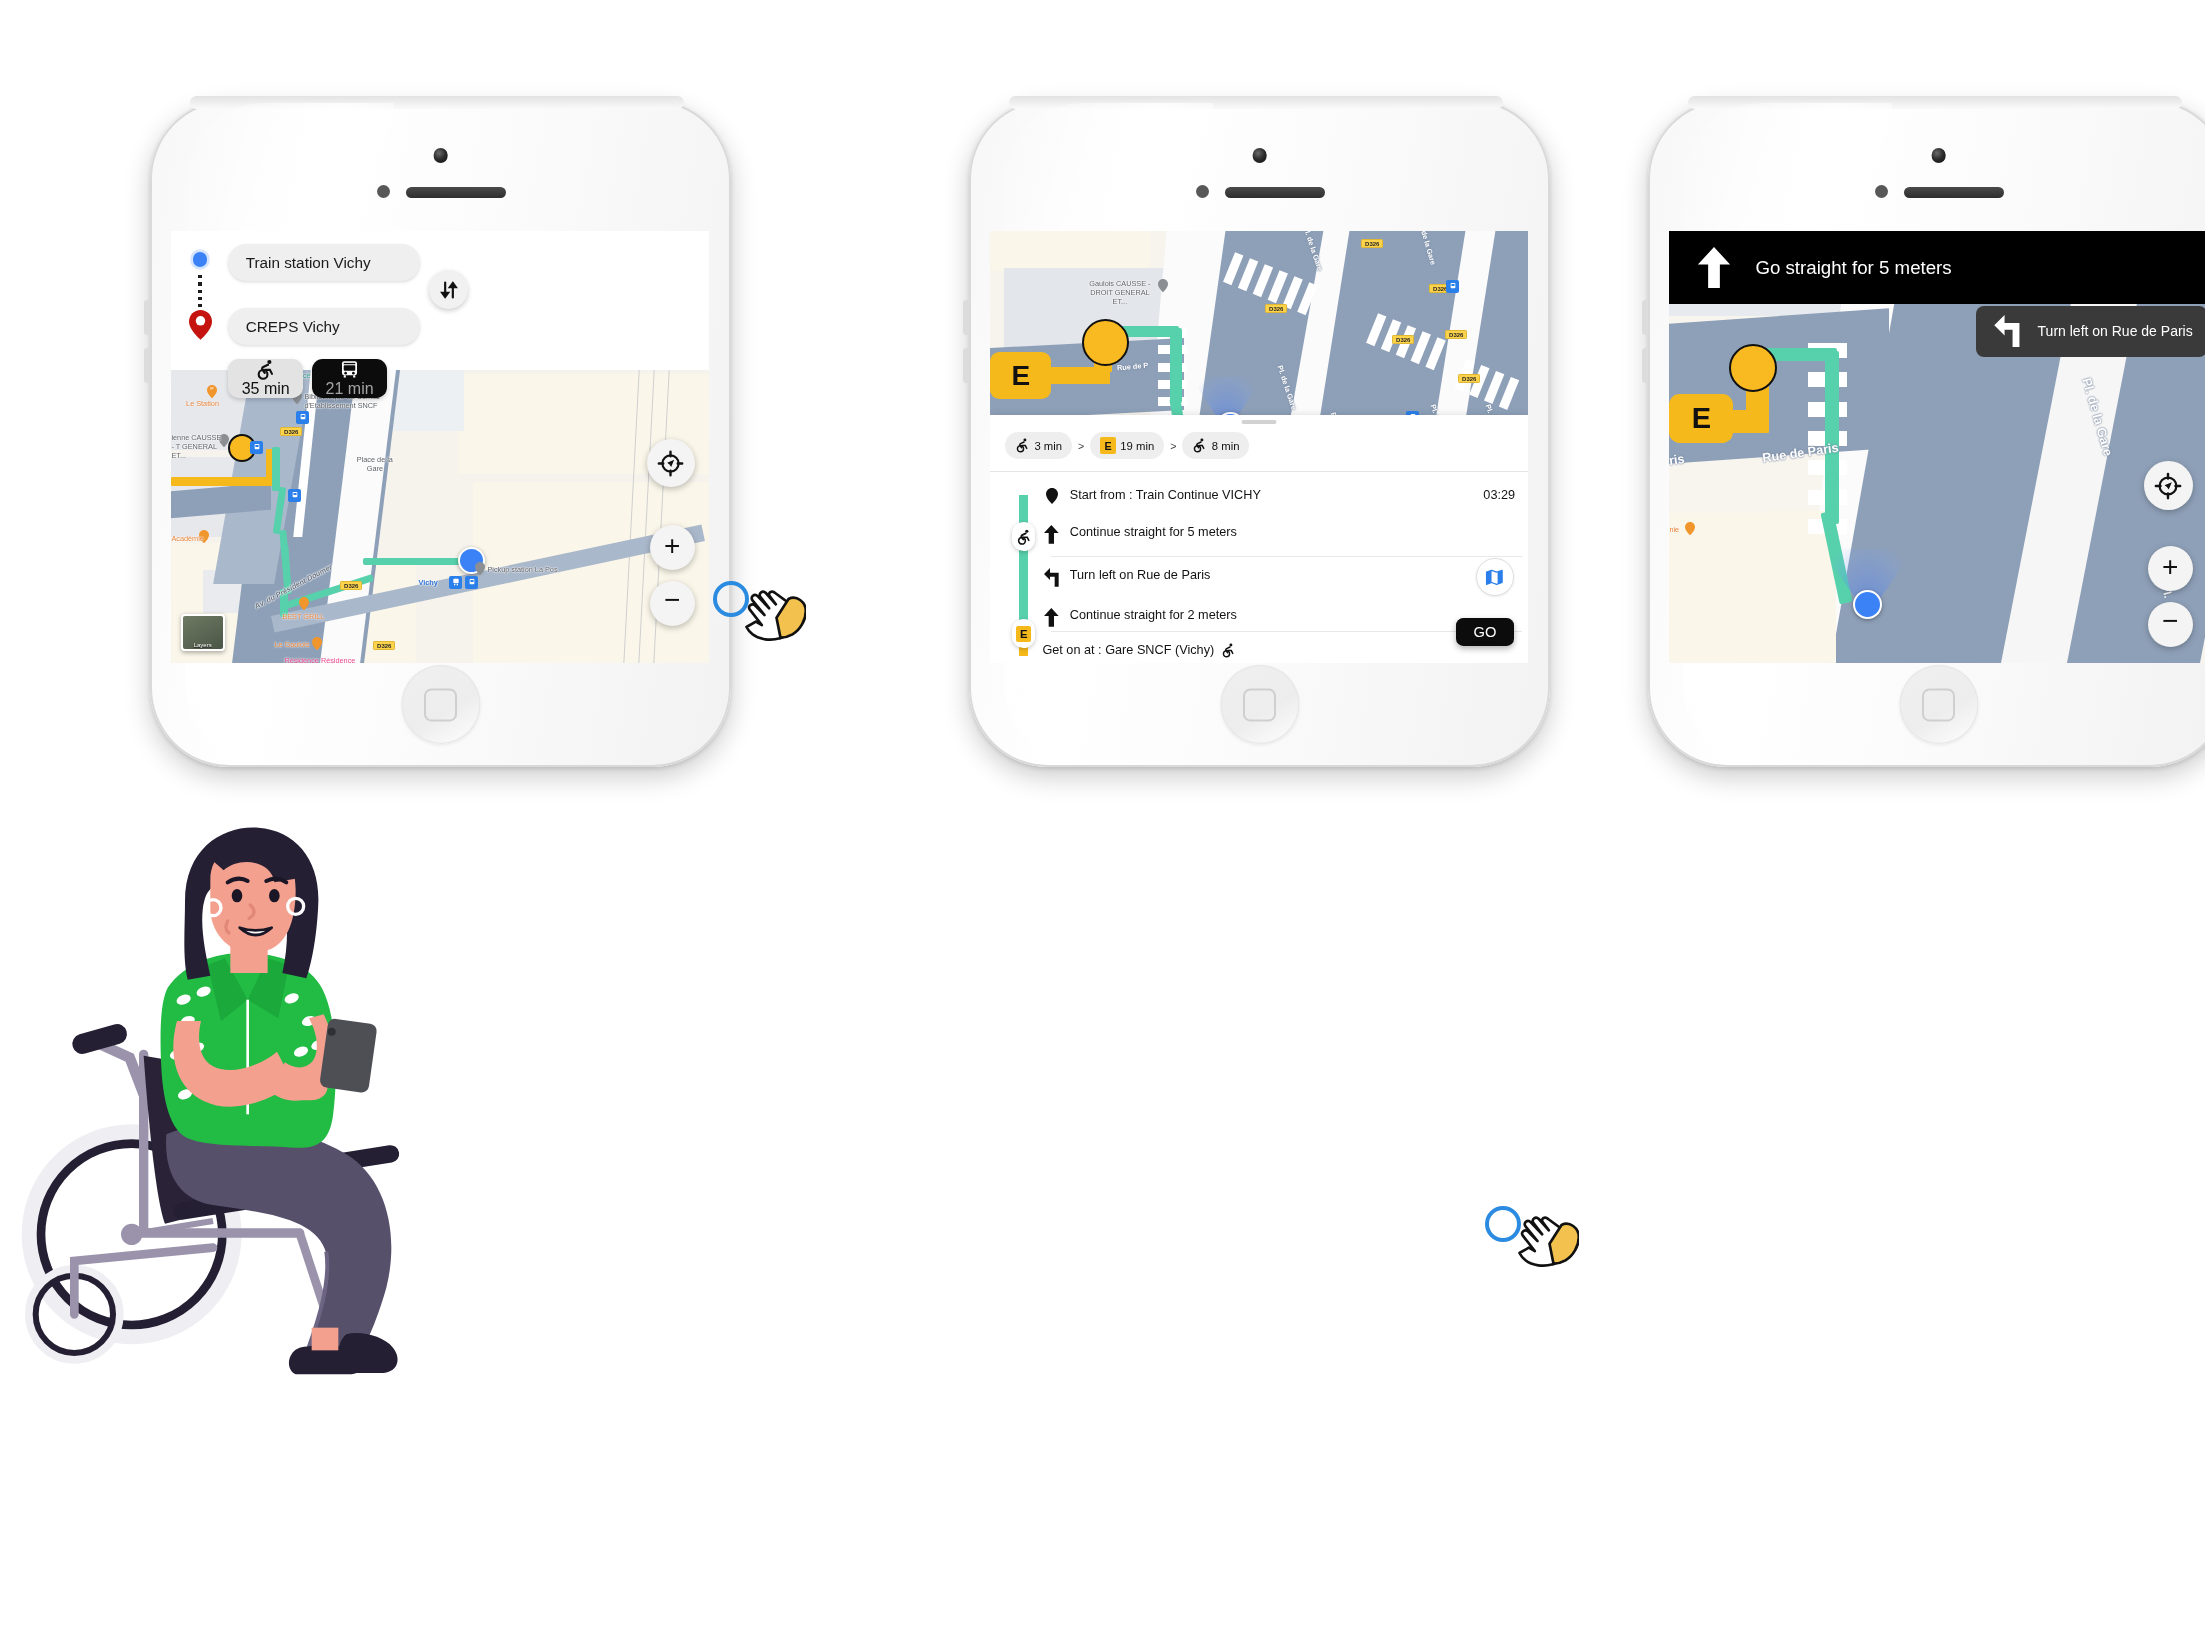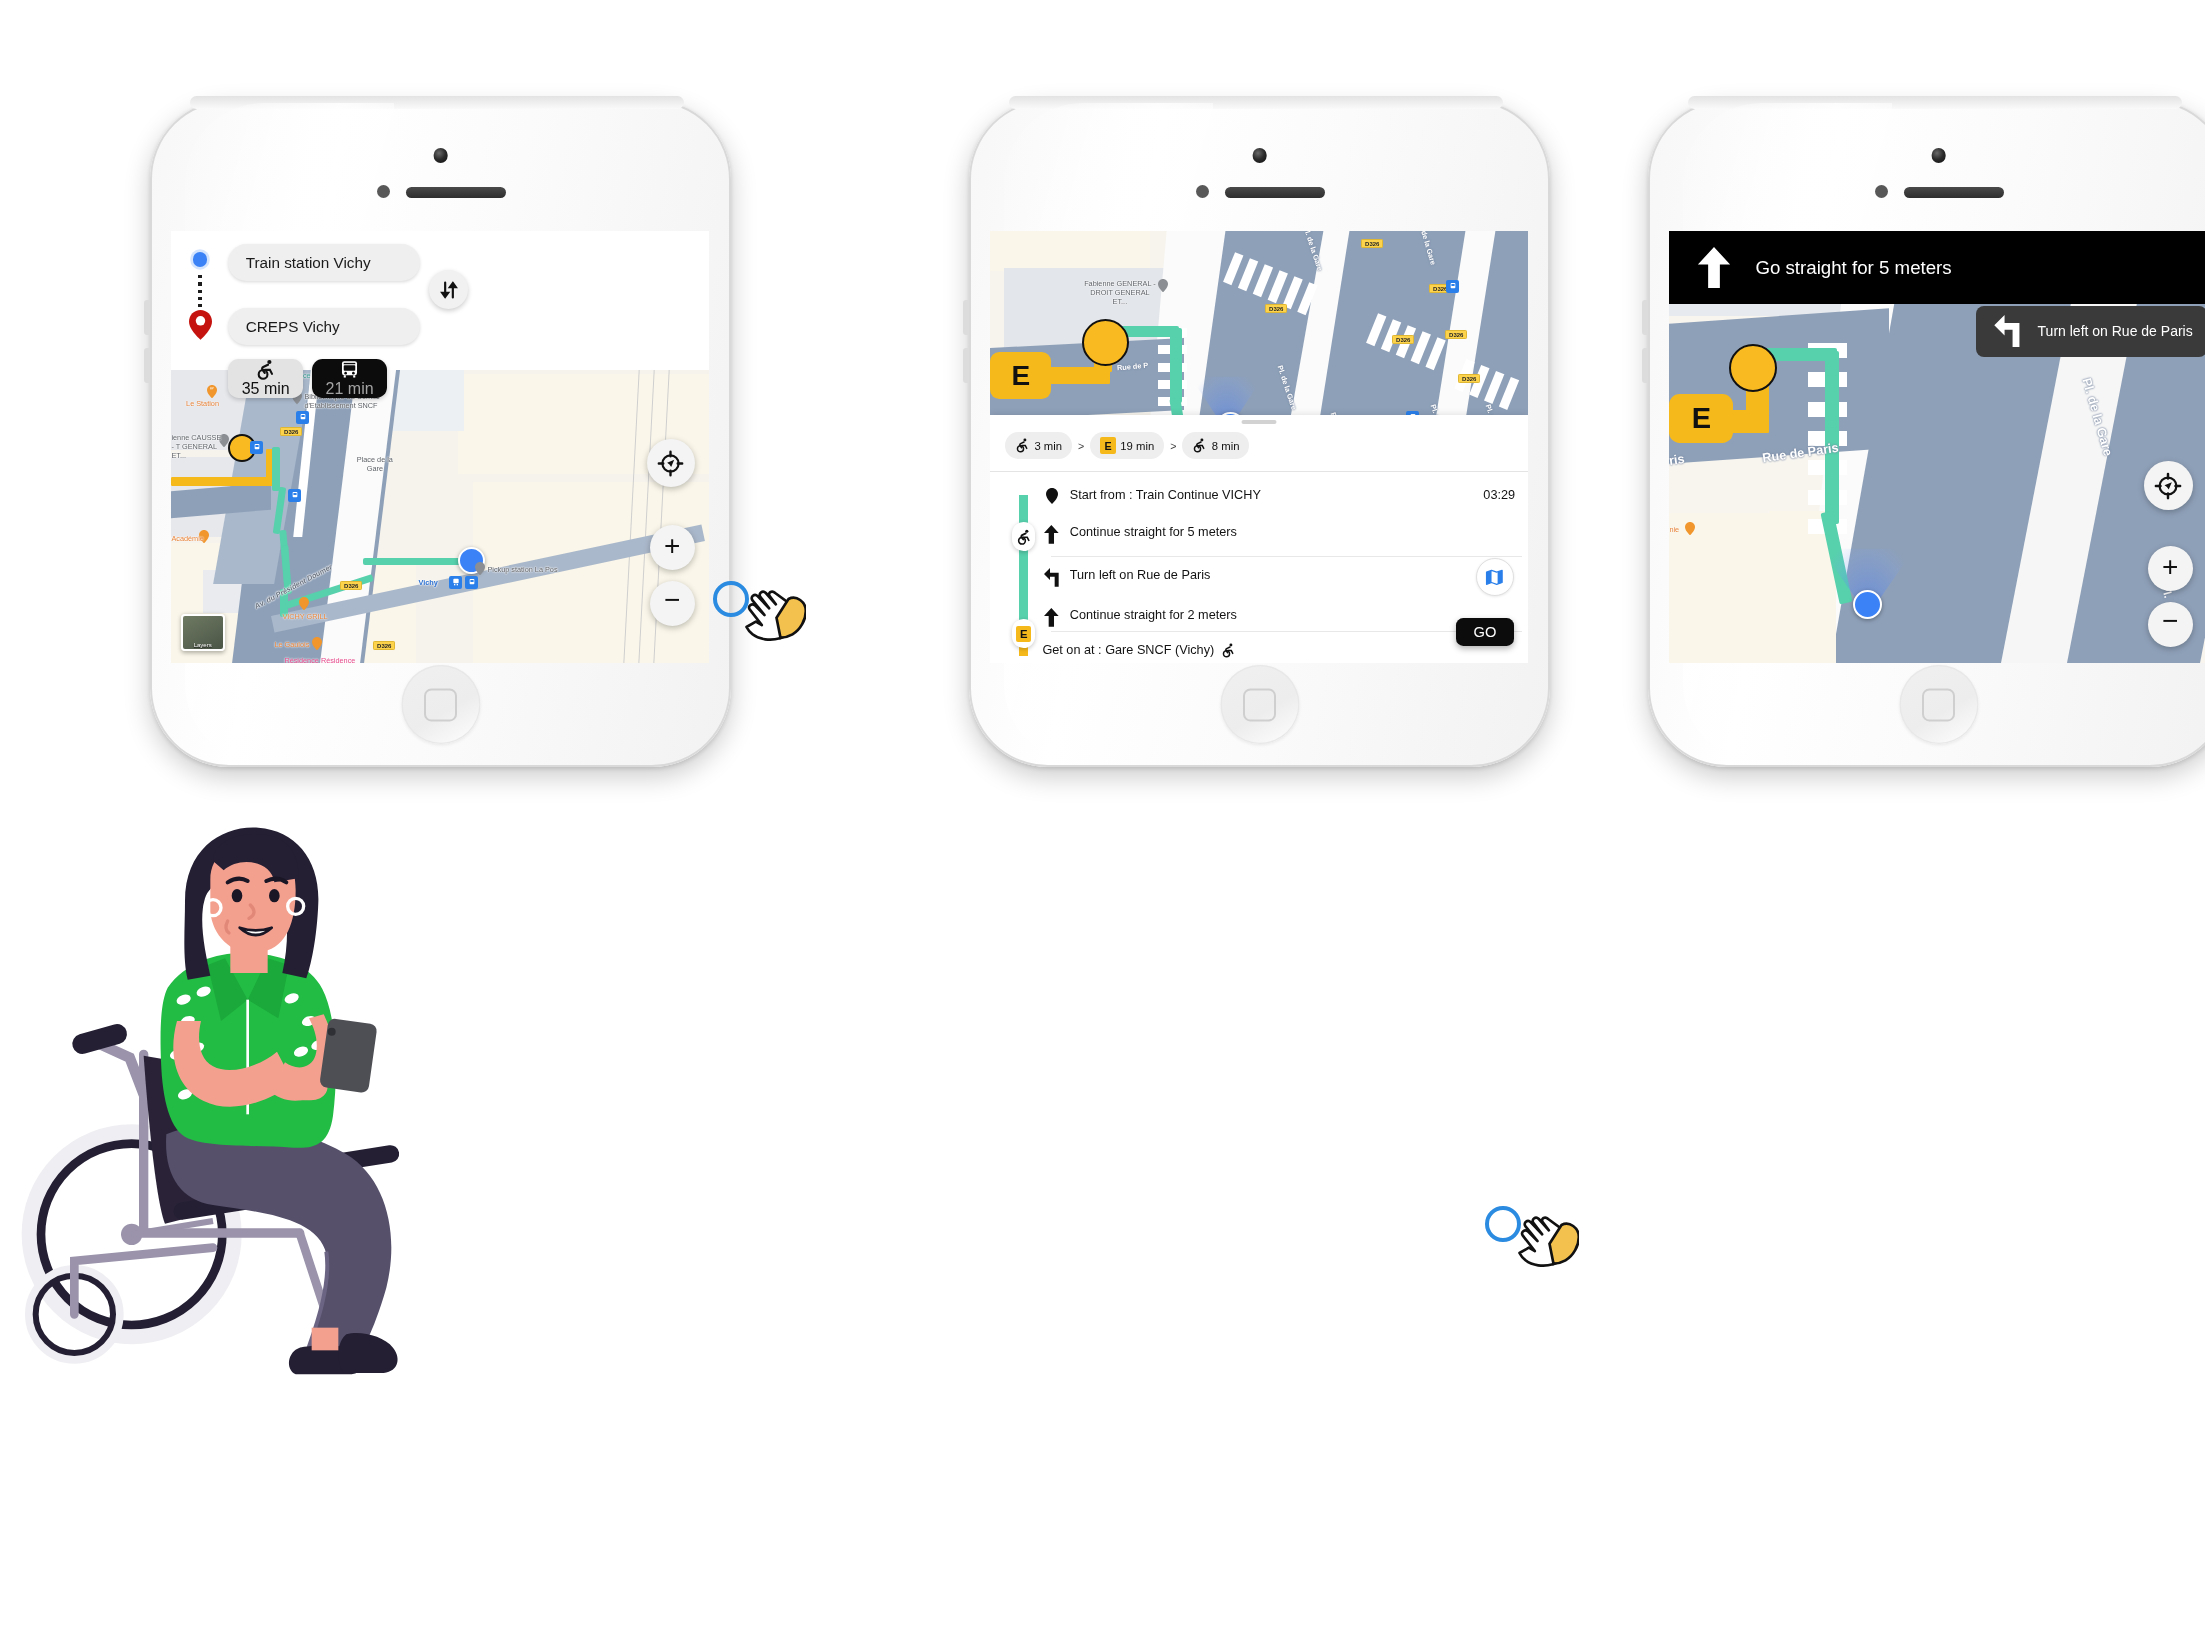--- a/index.html
+++ b/index.html
@@ -264,21 +264,21 @@
           <svg viewBox="0 0 12 12">
               <rect x="2.5" y="1.5" width="7" height="8" rx="1.2" fill="#fff"></rect>
               <rect x="3.6" y="3" width="4.8" height="3" fill="#2a7fea"></rect>
             </svg>
         </div>
         <div class="pin" style="left:128px;top:227px;">
           <svg viewBox="0 0 15 20">
               <path d="M7.5 0C3.4 0 0 3.3 0 7.4 0 12.9 7.5 20 7.5 20S15 12.9 15 7.4C15 3.3 11.6 0 7.5 0z" fill="#f0962c"></path>
             </svg>
         </div>
-        <div class="poi" style="left:111px;top:242px;">VICHY GRILL</div>
+        <div class="poi" style="left:111px;top:242px;">BEST GRILL</div>
         <div class="pin" style="left:141px;top:267px;">
           <svg viewBox="0 0 15 20">
               <path d="M7.5 0C3.4 0 0 3.3 0 7.4 0 12.9 7.5 20 7.5 20S15 12.9 15 7.4C15 3.3 11.6 0 7.5 0z" fill="#f0962c"></path>
             </svg>
         </div>
         <div class="poi" style="left:103px;top:270px;">Le Gaulois</div>
         <div class="poi pink" style="left:113px;top:286px;">Résidence Résidence</div>
         <div class="d326" style="left:109px;top:57px;">D326</div>
         <div class="d326" style="left:169px;top:211px;">D326</div>
         <div class="d326" style="left:202px;top:271px;">D326</div>
@@ -440,21 +440,21 @@
 
         <div class="dot-orange" style="left:92px;top:88px;width:43px;height:43px;"></div>
         <div class="heading-cone" style="left:200px;top:141px;"></div>
         <div class="dot-blue" style="left:226px;top:181px;width:25px;height:25px;"></div>
 
         <div class="pin" style="left:168px;top:48px;">
           <svg viewBox="0 0 15 20">
               <path d="M7.5 0C3.4 0 0 3.3 0 7.4 0 12.9 7.5 20 7.5 20S15 12.9 15 7.4C15 3.3 11.6 0 7.5 0z" fill="#8b8f94"></path>
             </svg>
         </div>
-        <div class="maplbl" style="left:93px;top:49px;width:73px;white-space:normal;line-height:1.2;text-align:center;">Fabienne GENERAL - DROIT GENERAL ET...</div>
+        <div class="maplbl" style="left:93px;top:49px;width:73px;white-space:normal;line-height:1.2;text-align:center;">Gaulois CAUSSE - DROIT GENERAL ET...</div>
         <div class="maplbl w" style="left:300px;top:13.3px;transform:rotate(72deg);">Pl. de la Gare</div>
         <div class="maplbl w" style="left:414px;top:6.7px;transform:rotate(74deg);">Pl. de la Gare</div>
         <div class="maplbl w" style="left:274px;top:152px;transform:rotate(72deg);">Pl. de la Gare</div>
         <div class="maplbl w" style="left:427px;top:191px;transform:rotate(72deg);">Pl. de la Gare</div>
         <div class="maplbl w" style="left:482px;top:191px;transform:rotate(72deg);">Pl. de la Gare</div>
         <div class="maplbl w" style="left:327px;top:199px;transform:rotate(72deg);">Pl. de la Gare</div>
         <div class="maplbl w" style="left:127px;top:131px;transform:rotate(-5deg);">Rue de P</div>
         <div class="pin" style="left:101px;top:198px;">
           <svg viewBox="0 0 15 20">
               <path d="M7.5 0C3.4 0 0 3.3 0 7.4 0 12.9 7.5 20 7.5 20S15 12.9 15 7.4C15 3.3 11.6 0 7.5 0z" fill="#f0962c"></path>

